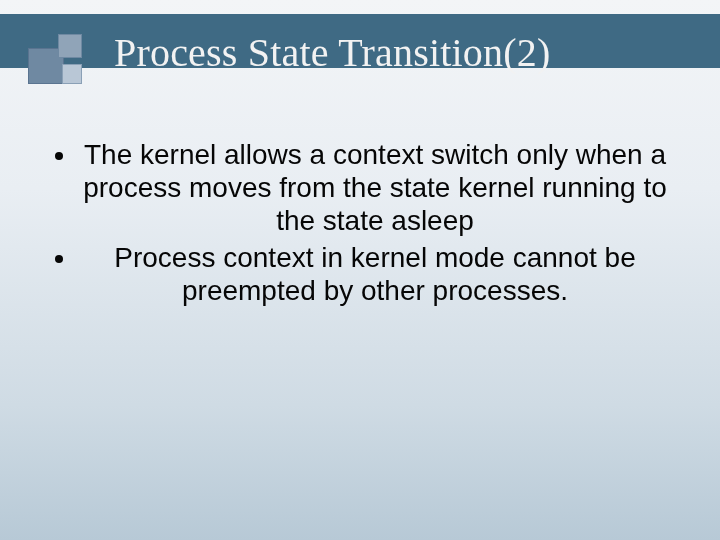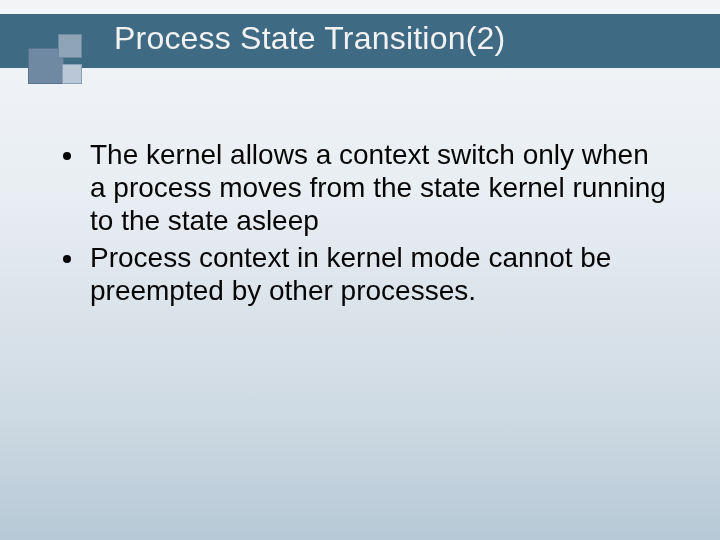--- a/index.html
+++ b/index.html
@@ -19,26 +19,27 @@
   .title-bar {
     position: absolute;
     top: 14px;
     left: 0;
     width: 720px;
     height: 54px;
     background: #3f6a84;
   }
   .title-text {
     position: absolute;
-    top: 6px;
+    top: 15px;
     left: 114px;
     color: #f2f2f2;
-    font-size: 32px;
+    font-size: 40px;
     letter-spacing: 0.2px;
     white-space: nowrap;
+    font-family: Liberation Serif, serif;
   }
   .icon-block {
     position: absolute;
     top: 30px;
     left: 28px;
     width: 56px;
     height: 56px;
   }
   .sq {
     position: absolute;
@@ -64,23 +65,24 @@
     width: 20px;
     height: 20px;
     top: 34px;
     left: 34px;
     background: #b9c7d6;
     border: 1px solid #8aa0b6;
   }
   .content {
     position: absolute;
     top: 138px;
-    left: 60px;
+    left: 52px;
     right: 52px;
     color: #060606;
+    text-align: center;
   }
   ul.bullets {
     margin: 0 0 0 0;
     padding-left: 26px;
     list-style: disc;
   }
   ul.bullets li {
     font-size: 28px;
     line-height: 1.18;
     margin-bottom: 4px;

